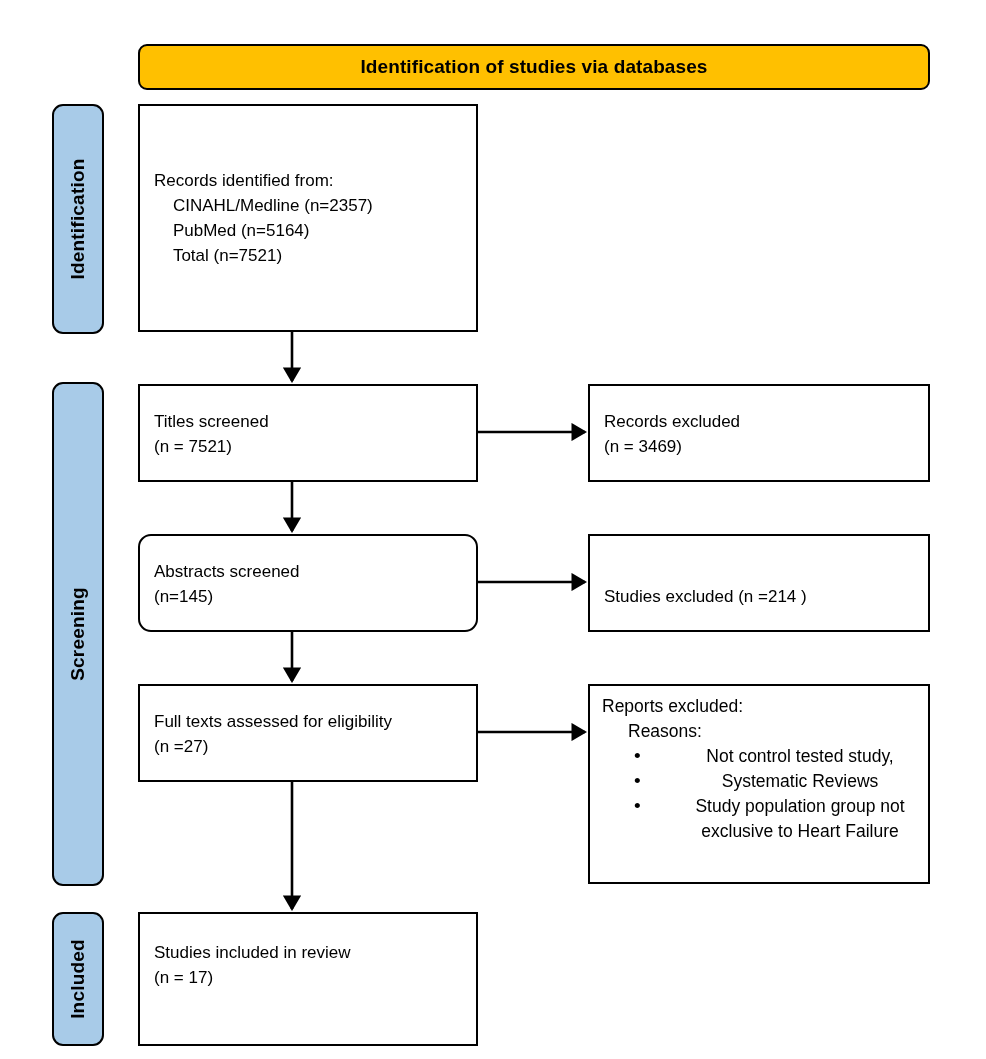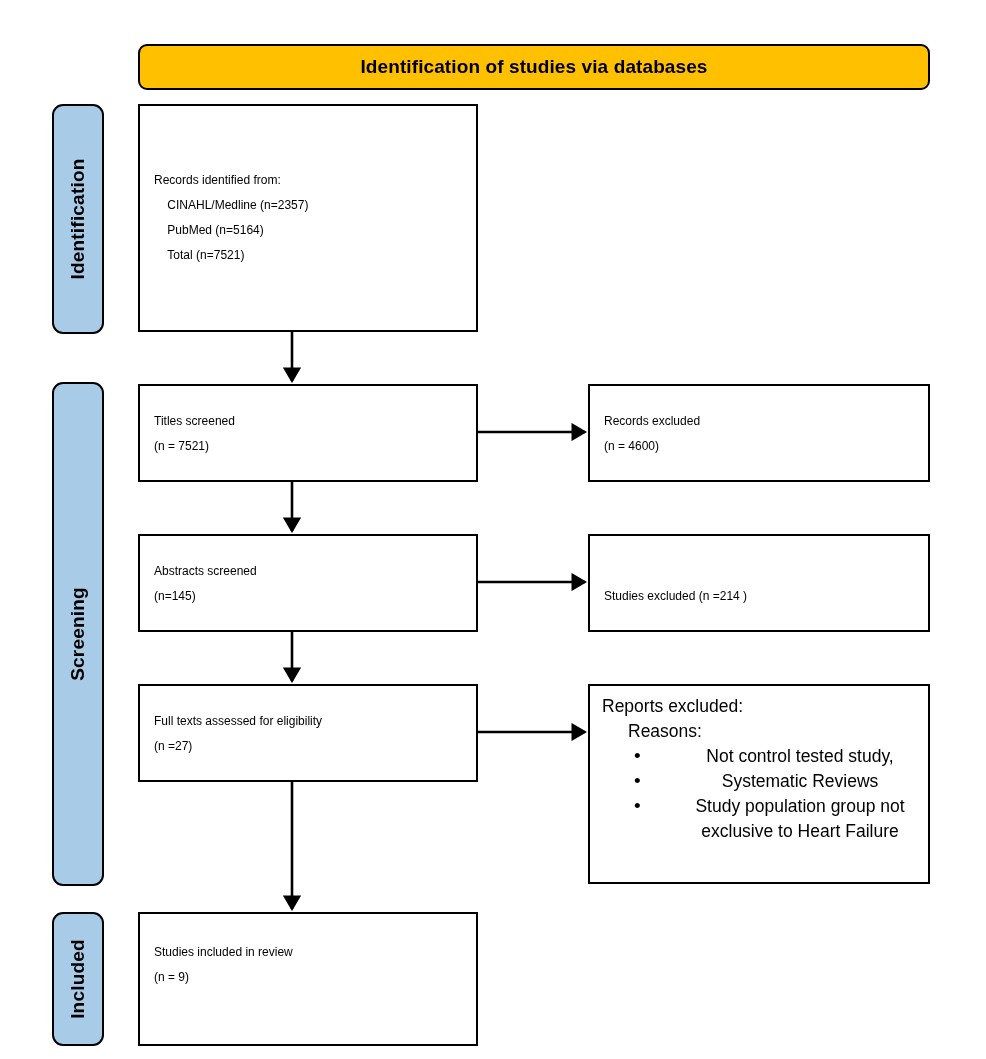--- a/index.html
+++ b/index.html
@@ -76,36 +76,36 @@
   .box {
     position: absolute;
     background: #ffffff;
     border: 2.5px solid #000000;
     box-sizing: border-box;
     padding: 0;
   }
   .box-text {
     position: absolute;
     left: 14px;
-    font-size: 12px;
+    font-size: 17px;
     line-height: 25px;
     color: #000000;
     white-space: pre-wrap;
   }
 
   #box-identified { left: 138px; top: 88px;  width: 340px; height: 228px; }
   #box-identified .box-text { top: 62px; }
 
   #box-titles { left: 138px; top: 368px; width: 340px; height: 98px; }
   #box-titles .box-text { top: 23px; }
 
   #box-records-excluded { left: 588px; top: 368px; width: 342px; height: 98px; }
   #box-records-excluded .box-text { top: 23px; }
 
-  #box-abstracts { left: 138px; top: 518px; width: 340px; height: 98px; }
+  #box-abstracts { left: 138px; top: 518px; width: 340px; height: 98px; border-radius: 13px; }
   #box-abstracts .box-text { top: 23px; }
 
   #box-studies-excluded { left: 588px; top: 518px; width: 342px; height: 98px; }
   #box-studies-excluded .box-text { top: 48px; }
 
   #box-fulltext { left: 138px; top: 668px; width: 340px; height: 98px; }
   #box-fulltext .box-text { top: 23px; }
 
   #box-reports-excluded { left: 588px; top: 668px; width: 342px; height: 200px; }
 
@@ -181,21 +181,21 @@
     Total (n=7521)</div>
   </div>
 
   <div class="box" id="box-titles">
     <div class="box-text">Titles screened
 (n = 7521)</div>
   </div>
 
   <div class="box" id="box-records-excluded">
     <div class="box-text">Records excluded
-(n = 4600)</div>
+(n = 3469)</div>
   </div>
 
   <div class="box" id="box-abstracts">
     <div class="box-text">Abstracts screened
 (n=145)</div>
   </div>
 
   <div class="box" id="box-studies-excluded">
     <div class="box-text">Studies excluded (n =214 )</div>
   </div>
@@ -214,21 +214,21 @@
         <li class="rx-item">Systematic Reviews</li>
         <li class="rx-item">Study population group
 not exclusive to Heart
 Failure</li>
       </ul>
     </div>
   </div>
 
   <div class="box" id="box-included">
     <div class="box-text">Studies included in review
-(n = 9)</div>
+(n = 17)</div>
   </div>
 
   <svg id="connectors" viewBox="0 0 986 1059">
     <defs>
       <marker id="arrowhead" markerWidth="6" markerHeight="7" refX="5.2" refY="3.5" orient="auto" markerUnits="strokeWidth">
         <polygon points="0 0, 6 3.5, 0 7" fill="#000000"></polygon>
       </marker>
     </defs>
 
     <line x1="292" y1="316" x2="292" y2="365" stroke="#000000" stroke-width="2.6" marker-end="url(#arrowhead)"></line>

